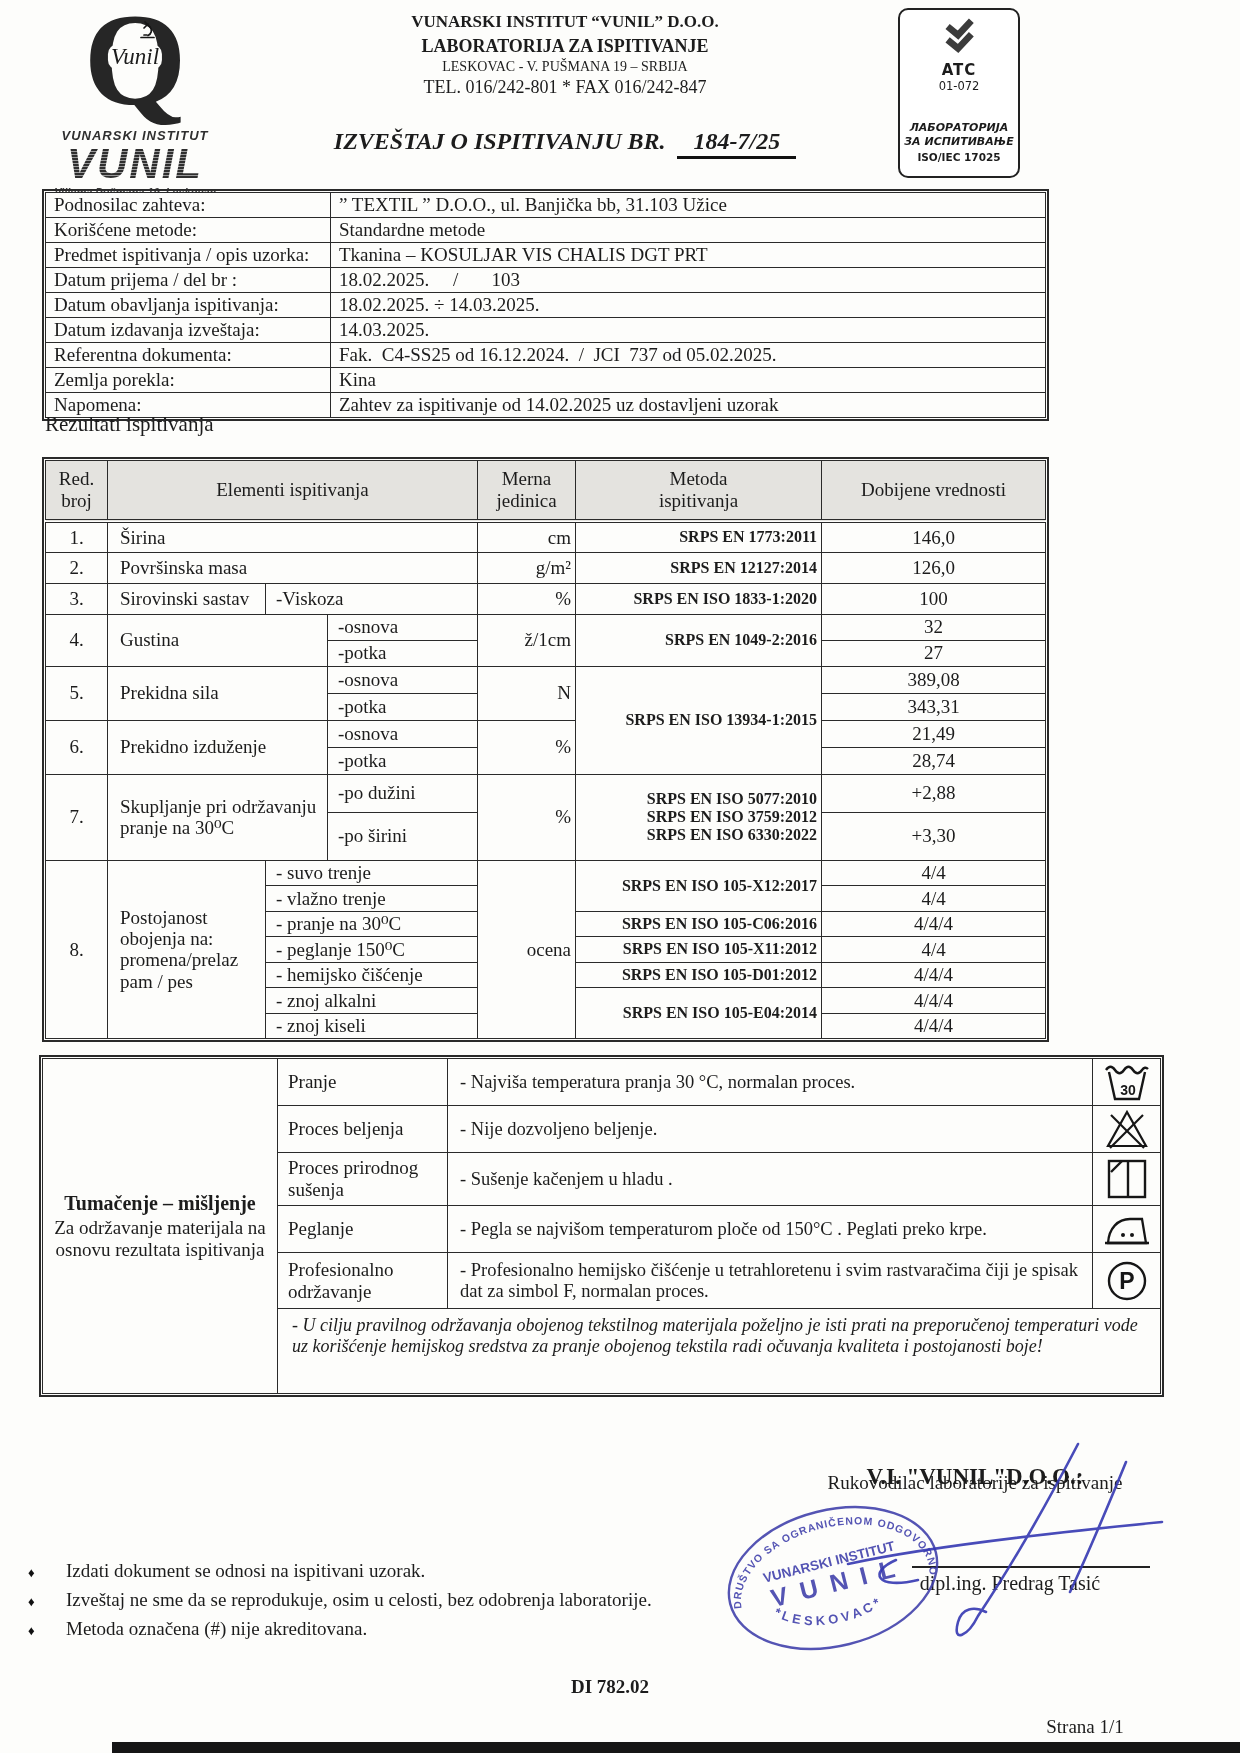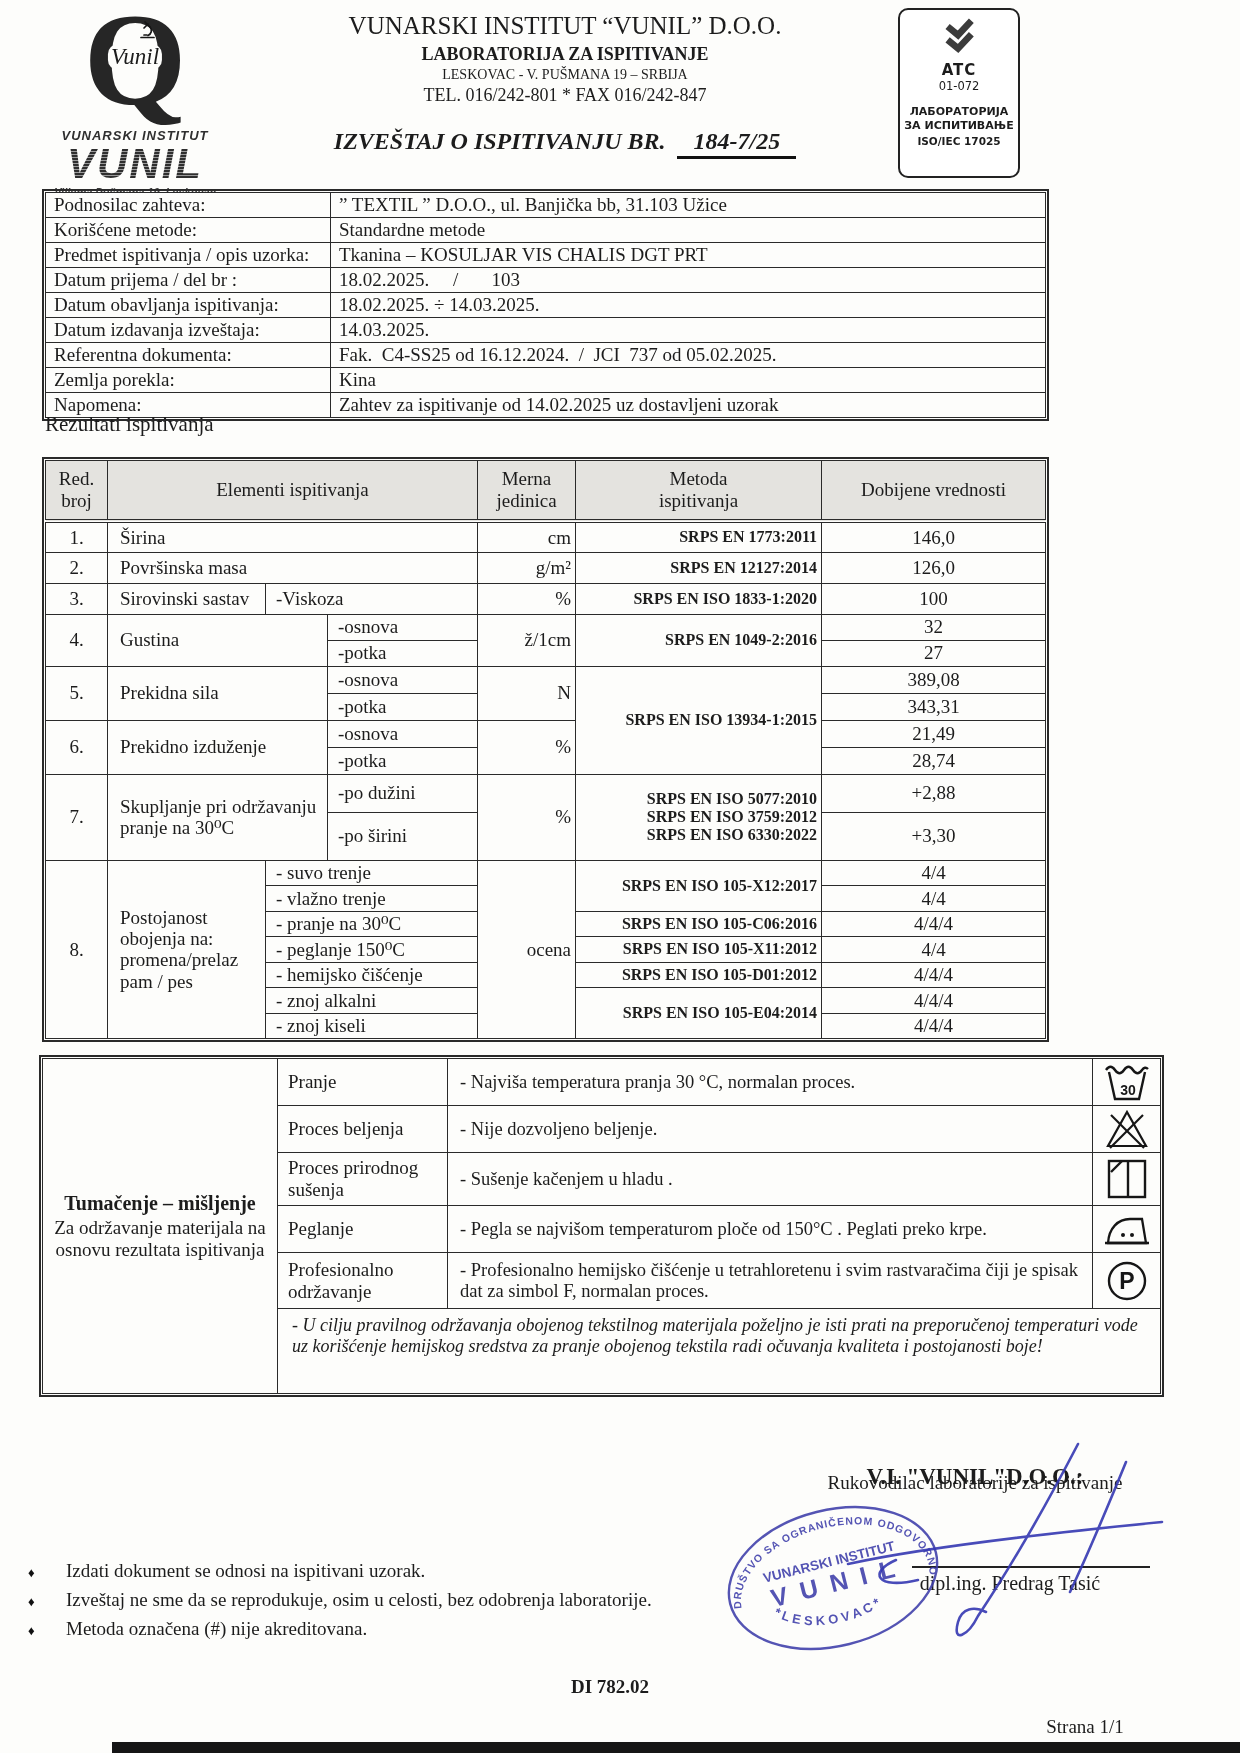--- a/index.html
+++ b/index.html
@@ -16,32 +16,32 @@
   .q-letter { font-size:132px; line-height:112px; font-weight:bold; color:#262626; font-family:"Liberation Serif",serif; }
   .q-overlay { position:absolute; left:50%; top:40px; transform:translateX(-50%); background:#fdfdfb; padding:0 3px; font:italic 23px "Liberation Serif",serif; color:#1c1c1c; border-radius:10px; }
   .q-scope { position:absolute; left:56%; top:16px; transform:translateX(-50%); }
   .logo-institute { font:italic bold 13px "Liberation Sans","DejaVu Sans",sans-serif; color:#2f2f2f; letter-spacing:1px; margin-top:2px; }
   .logo-wordmark { font:italic 900 42px "Liberation Sans","DejaVu Sans",sans-serif; color:#4a4a4a; letter-spacing:2px; line-height:1;
     background:repeating-linear-gradient(180deg,#2e2e2e 0 2px,#9a9a9a 2px 3px);
     -webkit-background-clip:text; background-clip:text; -webkit-text-fill-color:transparent; }
   .logo-address { font:italic bold 11px "Liberation Sans","DejaVu Sans",sans-serif; color:#3c3c3c; margin-top:1px; }
 
   .header-center { position:absolute; left:248px; top:12px; width:634px; text-align:center; }
-  .company { font-size:25px; font-weight:normal; }
+  .company { font-size:17px; font-weight:bold; }
   .lab { font-size:18px; font-weight:bold; margin-top:4px; }
   .addr { font-size:14px; margin-top:2px; }
   .phone { font-size:18px; margin-top:2px; }
   .report-title { position:absolute; left:248px; top:128px; width:634px; text-align:center; font:bold italic 24px "Liberation Serif",serif; }
   .report-number { border-bottom:3px solid #111; padding:0 16px 1px; margin-left:12px; display:inline-block; }
 
   .cert { position:absolute; left:898px; top:8px; width:122px; height:170px; border:2px solid #222; border-radius:10px;
     text-align:center; font-family:"DejaVu Sans",sans-serif; box-sizing:border-box; padding-top:8px; background:#fff; }
   .cert-name { font-weight:bold; font-size:15px; margin-top:1px; letter-spacing:1px;}
   .cert-number { font-size:11.5px; margin-top:0px; }
-  .cert-lab { font-size:11px; font-weight:bold; margin-top:12px; line-height:1.3; }
+  .cert-lab { font-size:11px; font-weight:bold; margin-top:28px; line-height:1.3;font-style:italic; }
   .cert-std { font-size:10.5px; font-weight:bold; margin-top:1px; }
 
   
   table { border-collapse:collapse; table-layout:fixed; background:#fdfdfb; }
   .framed { outline:2px solid #2a2a2a; outline-offset:1px; border:1.6px solid #2a2a2a; }
   td, th { border:1.6px solid #2a2a2a; vertical-align:middle; }
 
   .info-table { position:absolute; left:45px; top:192px; width:1000px; font-size:19px; }
   .info-table td { height:22px; padding:1px 8px; }
 

